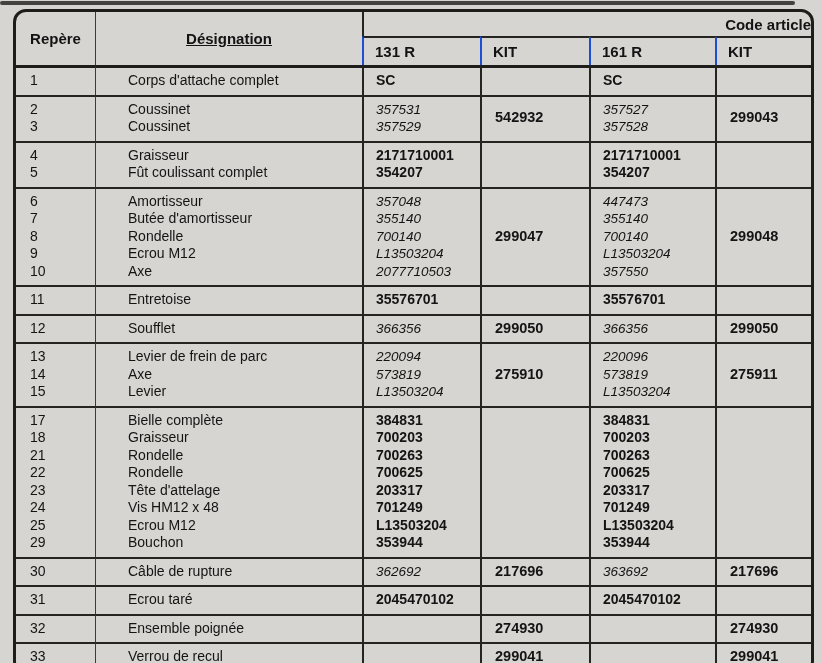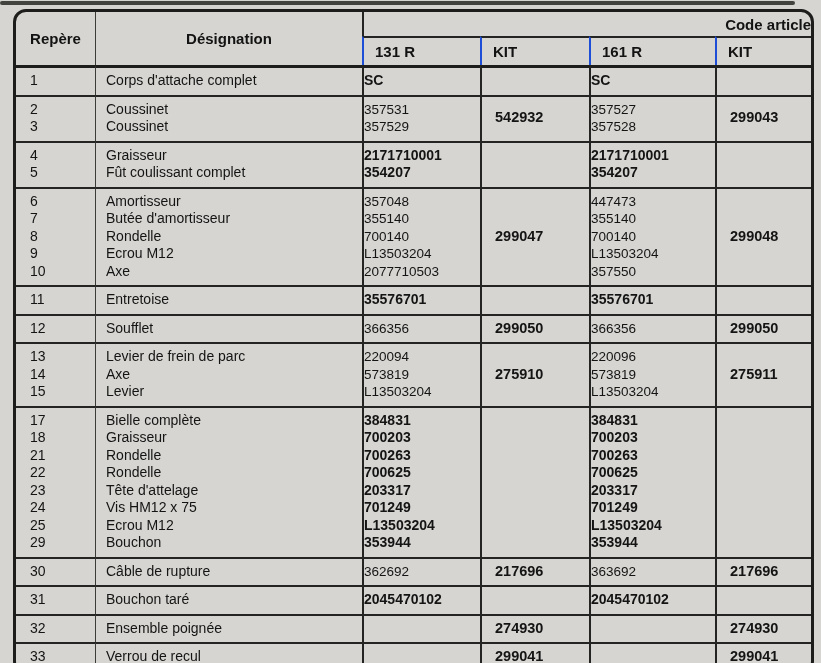--- a/index.html
+++ b/index.html
@@ -38,21 +38,21 @@
   thead th {
     font-weight: bold;
     font-size: 15px;
     color: #131313;
   }
   th.corner-h {
     text-align: center;
     vertical-align: middle;
     padding: 2px 0;
   }
-  th.sep-thin { border-left: 1.5px solid #3b3b38; }
+  th.sep-thin { border-left: 1.5px solid #3b3b38; text-decoration: underline; }
   th.code-article-h {
     text-align: right;
     vertical-align: middle;
     padding: 4px 0 3px 0;
     border-left: 2px solid #242422;
   }
   tr.subheader th {
     text-align: left;
     padding: 5px 0 5px 11px;
     border-top: 2px solid #242422;
@@ -61,31 +61,31 @@
   }
   tbody td {
     vertical-align: top;
     padding: 4px 4px 5px 0;
     border-top: 2px solid #242422;
   }
   tbody tr.first td { border-top: 3px solid #1d1d1b; }
   .vline { border-left: 2px solid #242422; }
   .vline-thin { border-left: 1.5px solid #3b3b38; }
   td.col-repere   { padding-left: 14px; font-size: 14px; }
-  td.col-designation { padding-left: 10px; font-size: 14px; }
-  td.col-code     { padding-left: 0; font-size: 13.5px; }
+  td.col-designation { padding-left: 32px; font-size: 14px; }
+  td.col-code     { padding-left: 12px; font-size: 13.5px; }
   td.col-kit      {
     vertical-align: middle;
     padding-left: 13px;
     font-weight: bold;
     font-size: 14.5px;
   }
   .line { line-height: 17.5px; white-space: nowrap; }
   td.style-bold .line   { font-weight: bold; font-style: normal; font-size: 14px; }
-  td.style-italic .line { }
+  td.style-italic .line { font-style: italic; }
 </style>
 </head>
 <body>
 
 <div class="sheet">
   <div class="scan-artifact"></div>
 
   <table class="parts">
     <colgroup>
       <col style="width:79px">
@@ -279,21 +279,21 @@
             <div class="line">24</div>
             <div class="line">25</div>
             <div class="line">29</div>
           </td>
           <td class="col-designation vline-thin">
             <div class="line">Bielle complète</div>
             <div class="line">Graisseur</div>
             <div class="line">Rondelle</div>
             <div class="line">Rondelle</div>
             <div class="line">Tête d'attelage</div>
-            <div class="line">Vis HM12 x 75</div>
+            <div class="line">Vis HM12 x 48</div>
             <div class="line">Ecrou M12</div>
             <div class="line">Bouchon</div>
           </td>
           <td class="col-code vline style-bold">
             <div class="line">384831</div>
             <div class="line">700203</div>
             <div class="line">700263</div>
             <div class="line">700625</div>
             <div class="line">203317</div>
             <div class="line">701249</div>
@@ -331,21 +331,21 @@
           </td>
           <td class="col-kit vline">
             <div class="line">217696</div>
           </td>
         </tr>
         <tr>
           <td class="col-repere">
             <div class="line">31</div>
           </td>
           <td class="col-designation vline-thin">
-            <div class="line">Bouchon taré</div>
+            <div class="line">Ecrou taré</div>
           </td>
           <td class="col-code vline style-bold">
             <div class="line">2045470102</div>
           </td>
           <td class="col-kit vline"></td>
           <td class="col-code vline style-bold">
             <div class="line">2045470102</div>
           </td>
           <td class="col-kit vline"></td>
         </tr>

